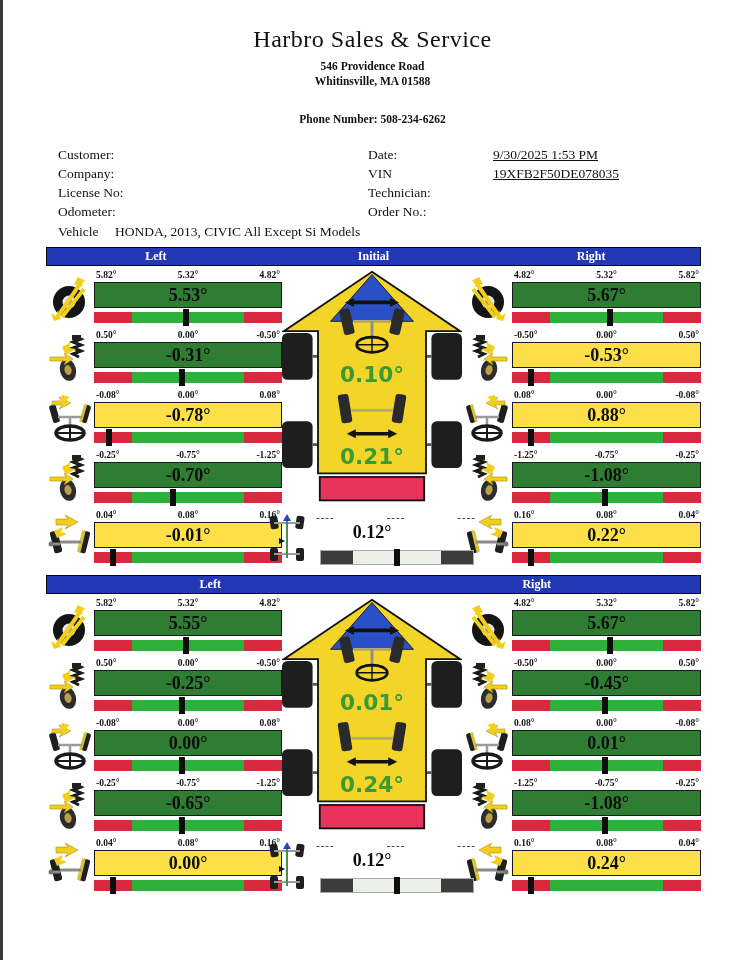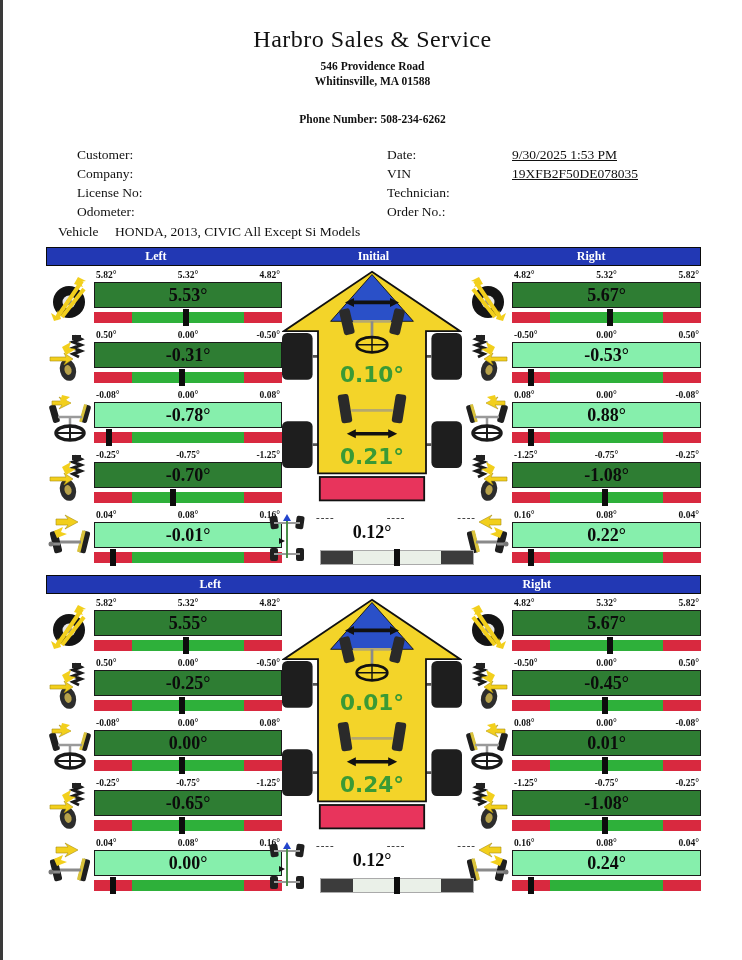--- a/index.html
+++ b/index.html
@@ -12,21 +12,21 @@
   .letterhead{ text-align:center; padding-top:26px; }
   .biz-name{ font-size:24px; font-weight:normal; letter-spacing:.5px; }
   .biz-addr{ font-size:11.5px; font-weight:bold; margin-top:6px; line-height:15px;}
   .phone-line{ font-size:11.5px; font-weight:bold; margin-top:24px; }
   
   .info{ margin:20px 0 0 55px; font-size:13.5px; line-height:19px; width:630px;}
   .info-cols{ display:flex; }
   .info-col-left{ width:310px; }
   .info-col-right{ flex:1; }
   .info-row{ display:flex; }
-  .info-label{ width:125px;margin-left:19px; }
+  .info-label{ width:125px; }
   .info-value{ flex:1;text-decoration:underline; }
   .vehicle-line{ margin-top:1px; display:flex; }
   .vehicle-label{ width:45px; }
   .vehicle-value{ margin-left:12px; }
   
   .sections{ position:absolute; left:43px; top:247px; width:655px; }
   .sec{ margin-bottom:6px; }
   .sec-header{
     display:flex; height:17px; background:#2238b4; border:1px solid #0a0a0a;
     color:#fff; font-weight:bold; font-size:12px; align-items:center;
@@ -44,21 +44,21 @@
   .scale span{ flex:1; }
   .scale span:nth-child(1){ text-align:left; padding-left:2px;}
   .scale span:nth-child(2){ text-align:center; }
   .scale span:nth-child(3){ text-align:right; padding-right:2px;}
   .vbar{
     height:26px; border:1.5px solid #1a1a1a; display:flex; align-items:center;
     justify-content:center; font-weight:bold; font-size:18px; color:#0c0c0c;
     box-sizing:border-box;
   }
   .vbar.green{ background:#2e7d33; }
-  .vbar.red{ background:#86efac; }
+  .vbar.red{ background:#fde047; }
   .rbar{
     height:11px; margin-top:4px; position:relative;
     background:linear-gradient(to right,#d8293f 0 20%,#2eb03a 20% 80%,#d8293f 80% 100%);
   }
   .rmark{
     position:absolute; top:-3px; width:6px; height:17px; background:#0d0d0d;
     transform:translateX(-50%);
   }
   
   .center-col{ grid-column:3; grid-row:1 / span 4; display:flex; justify-content:center; }

